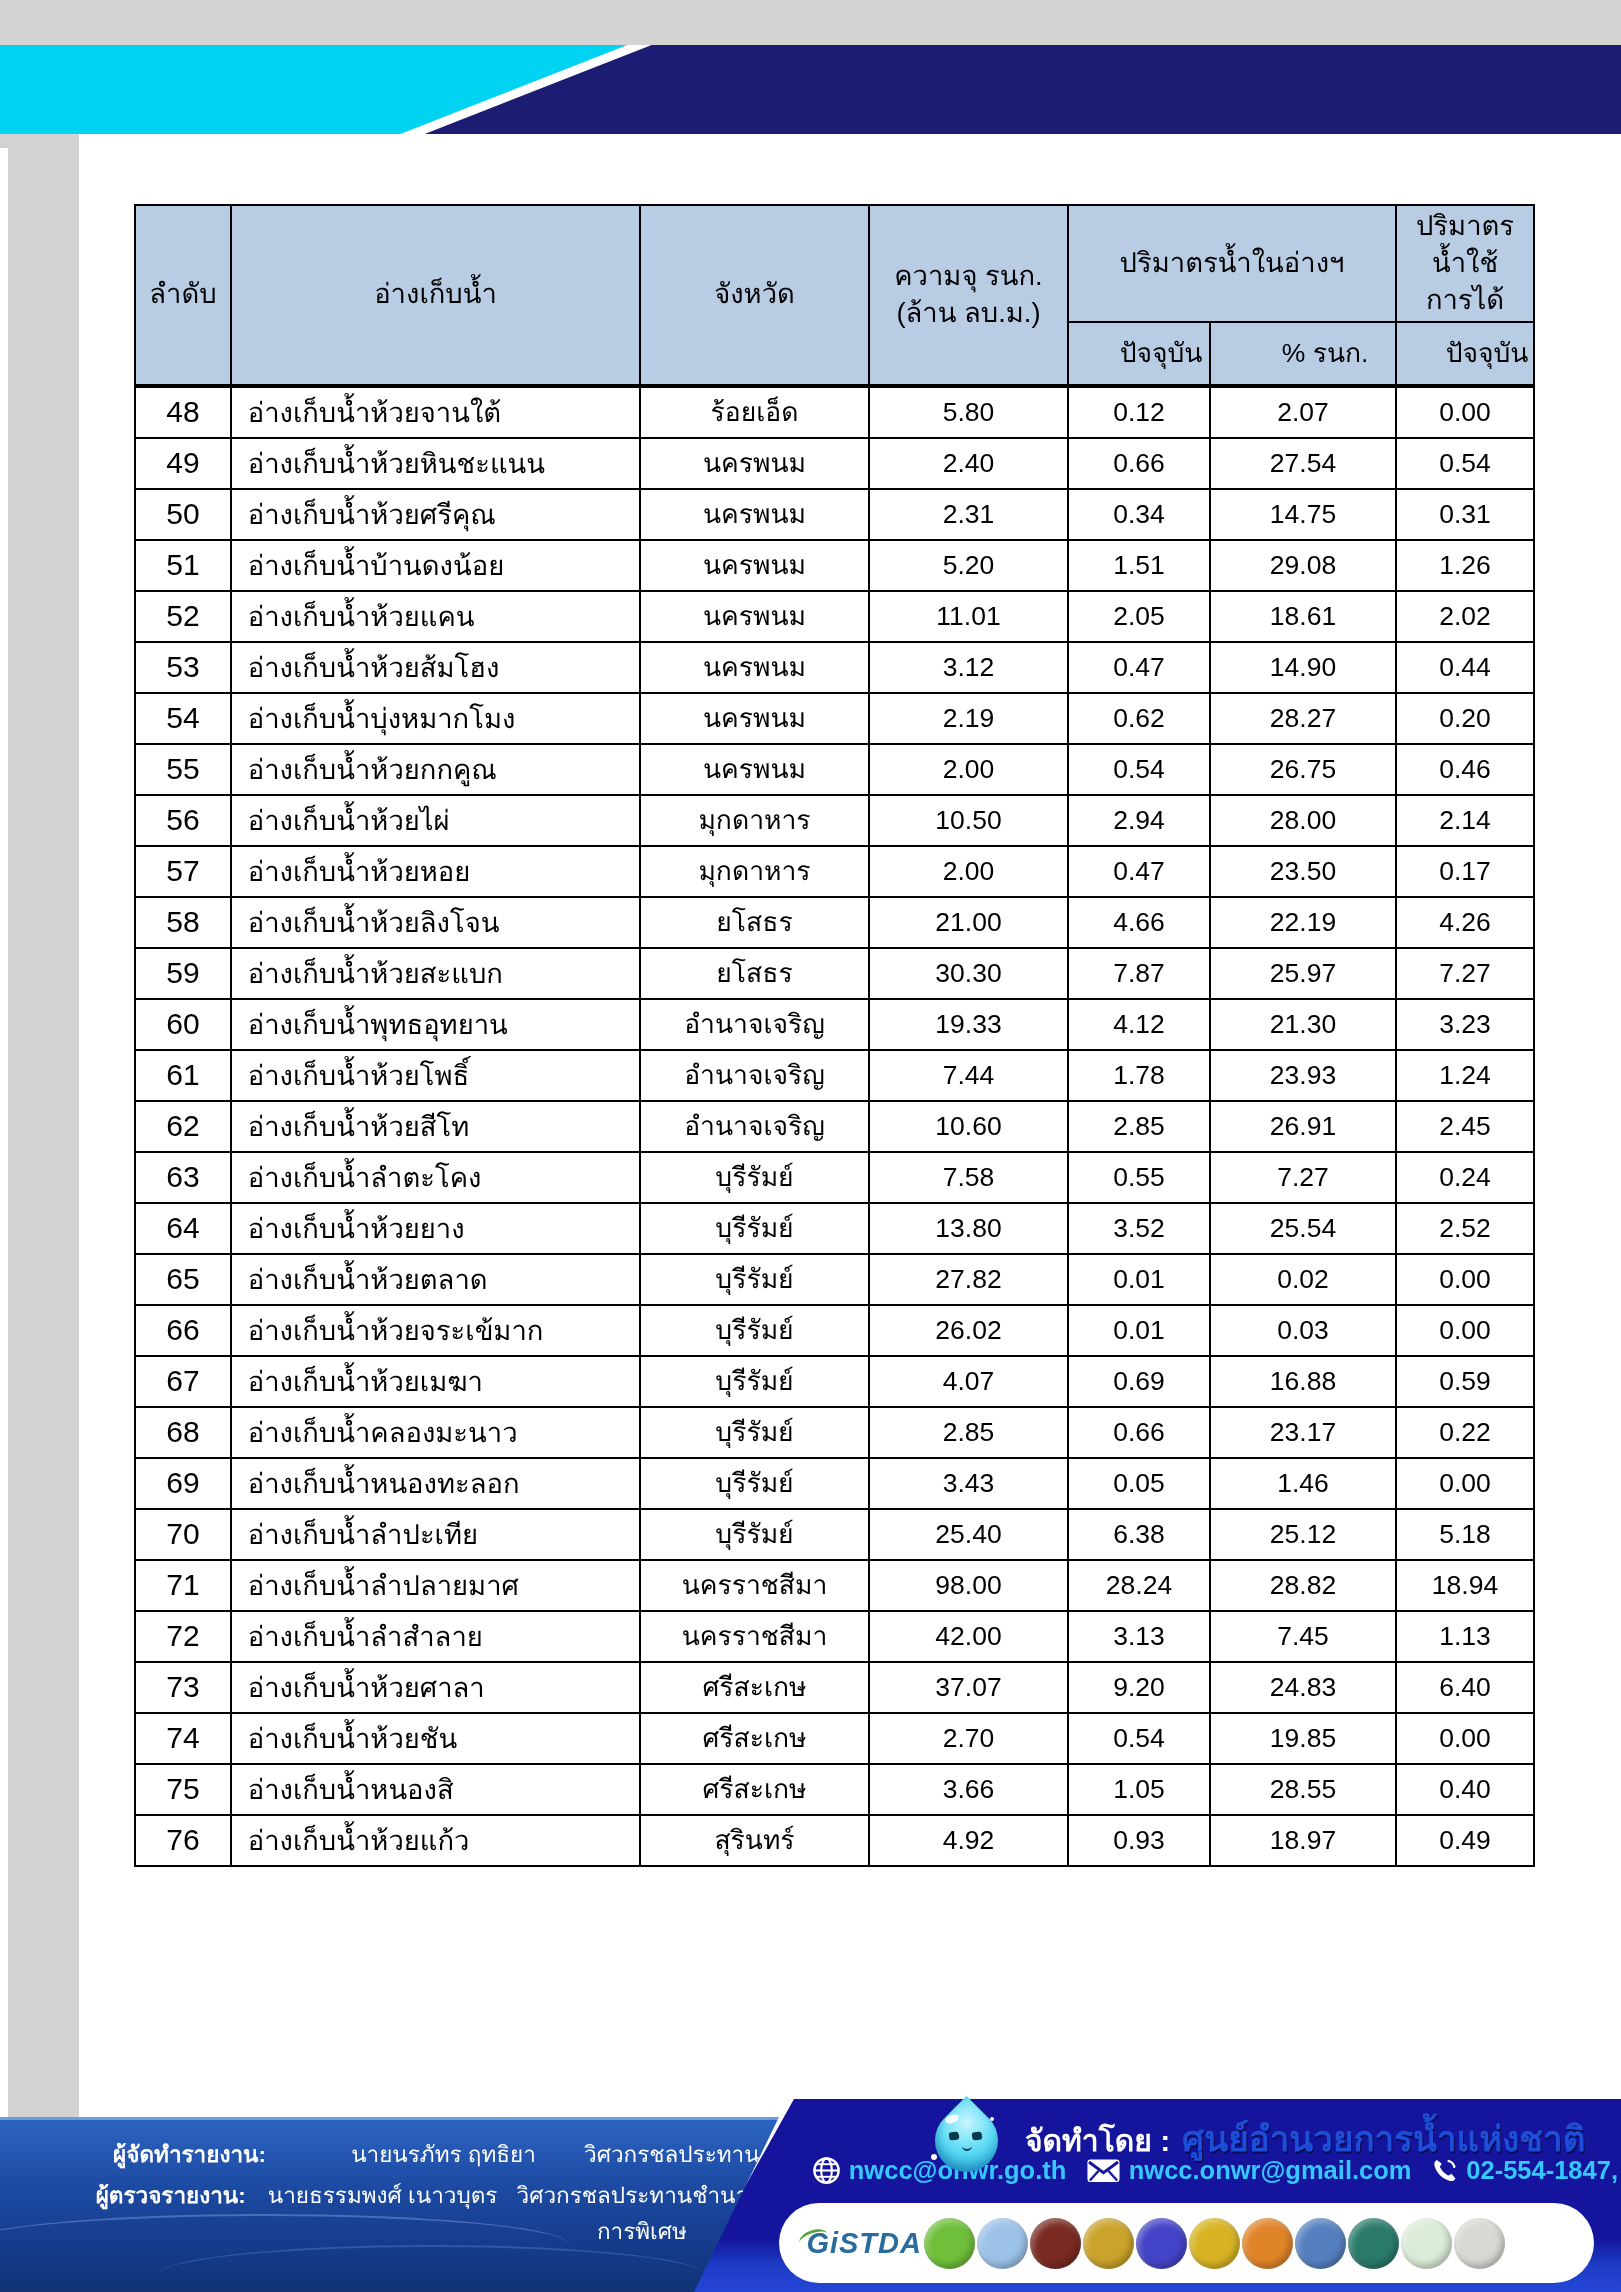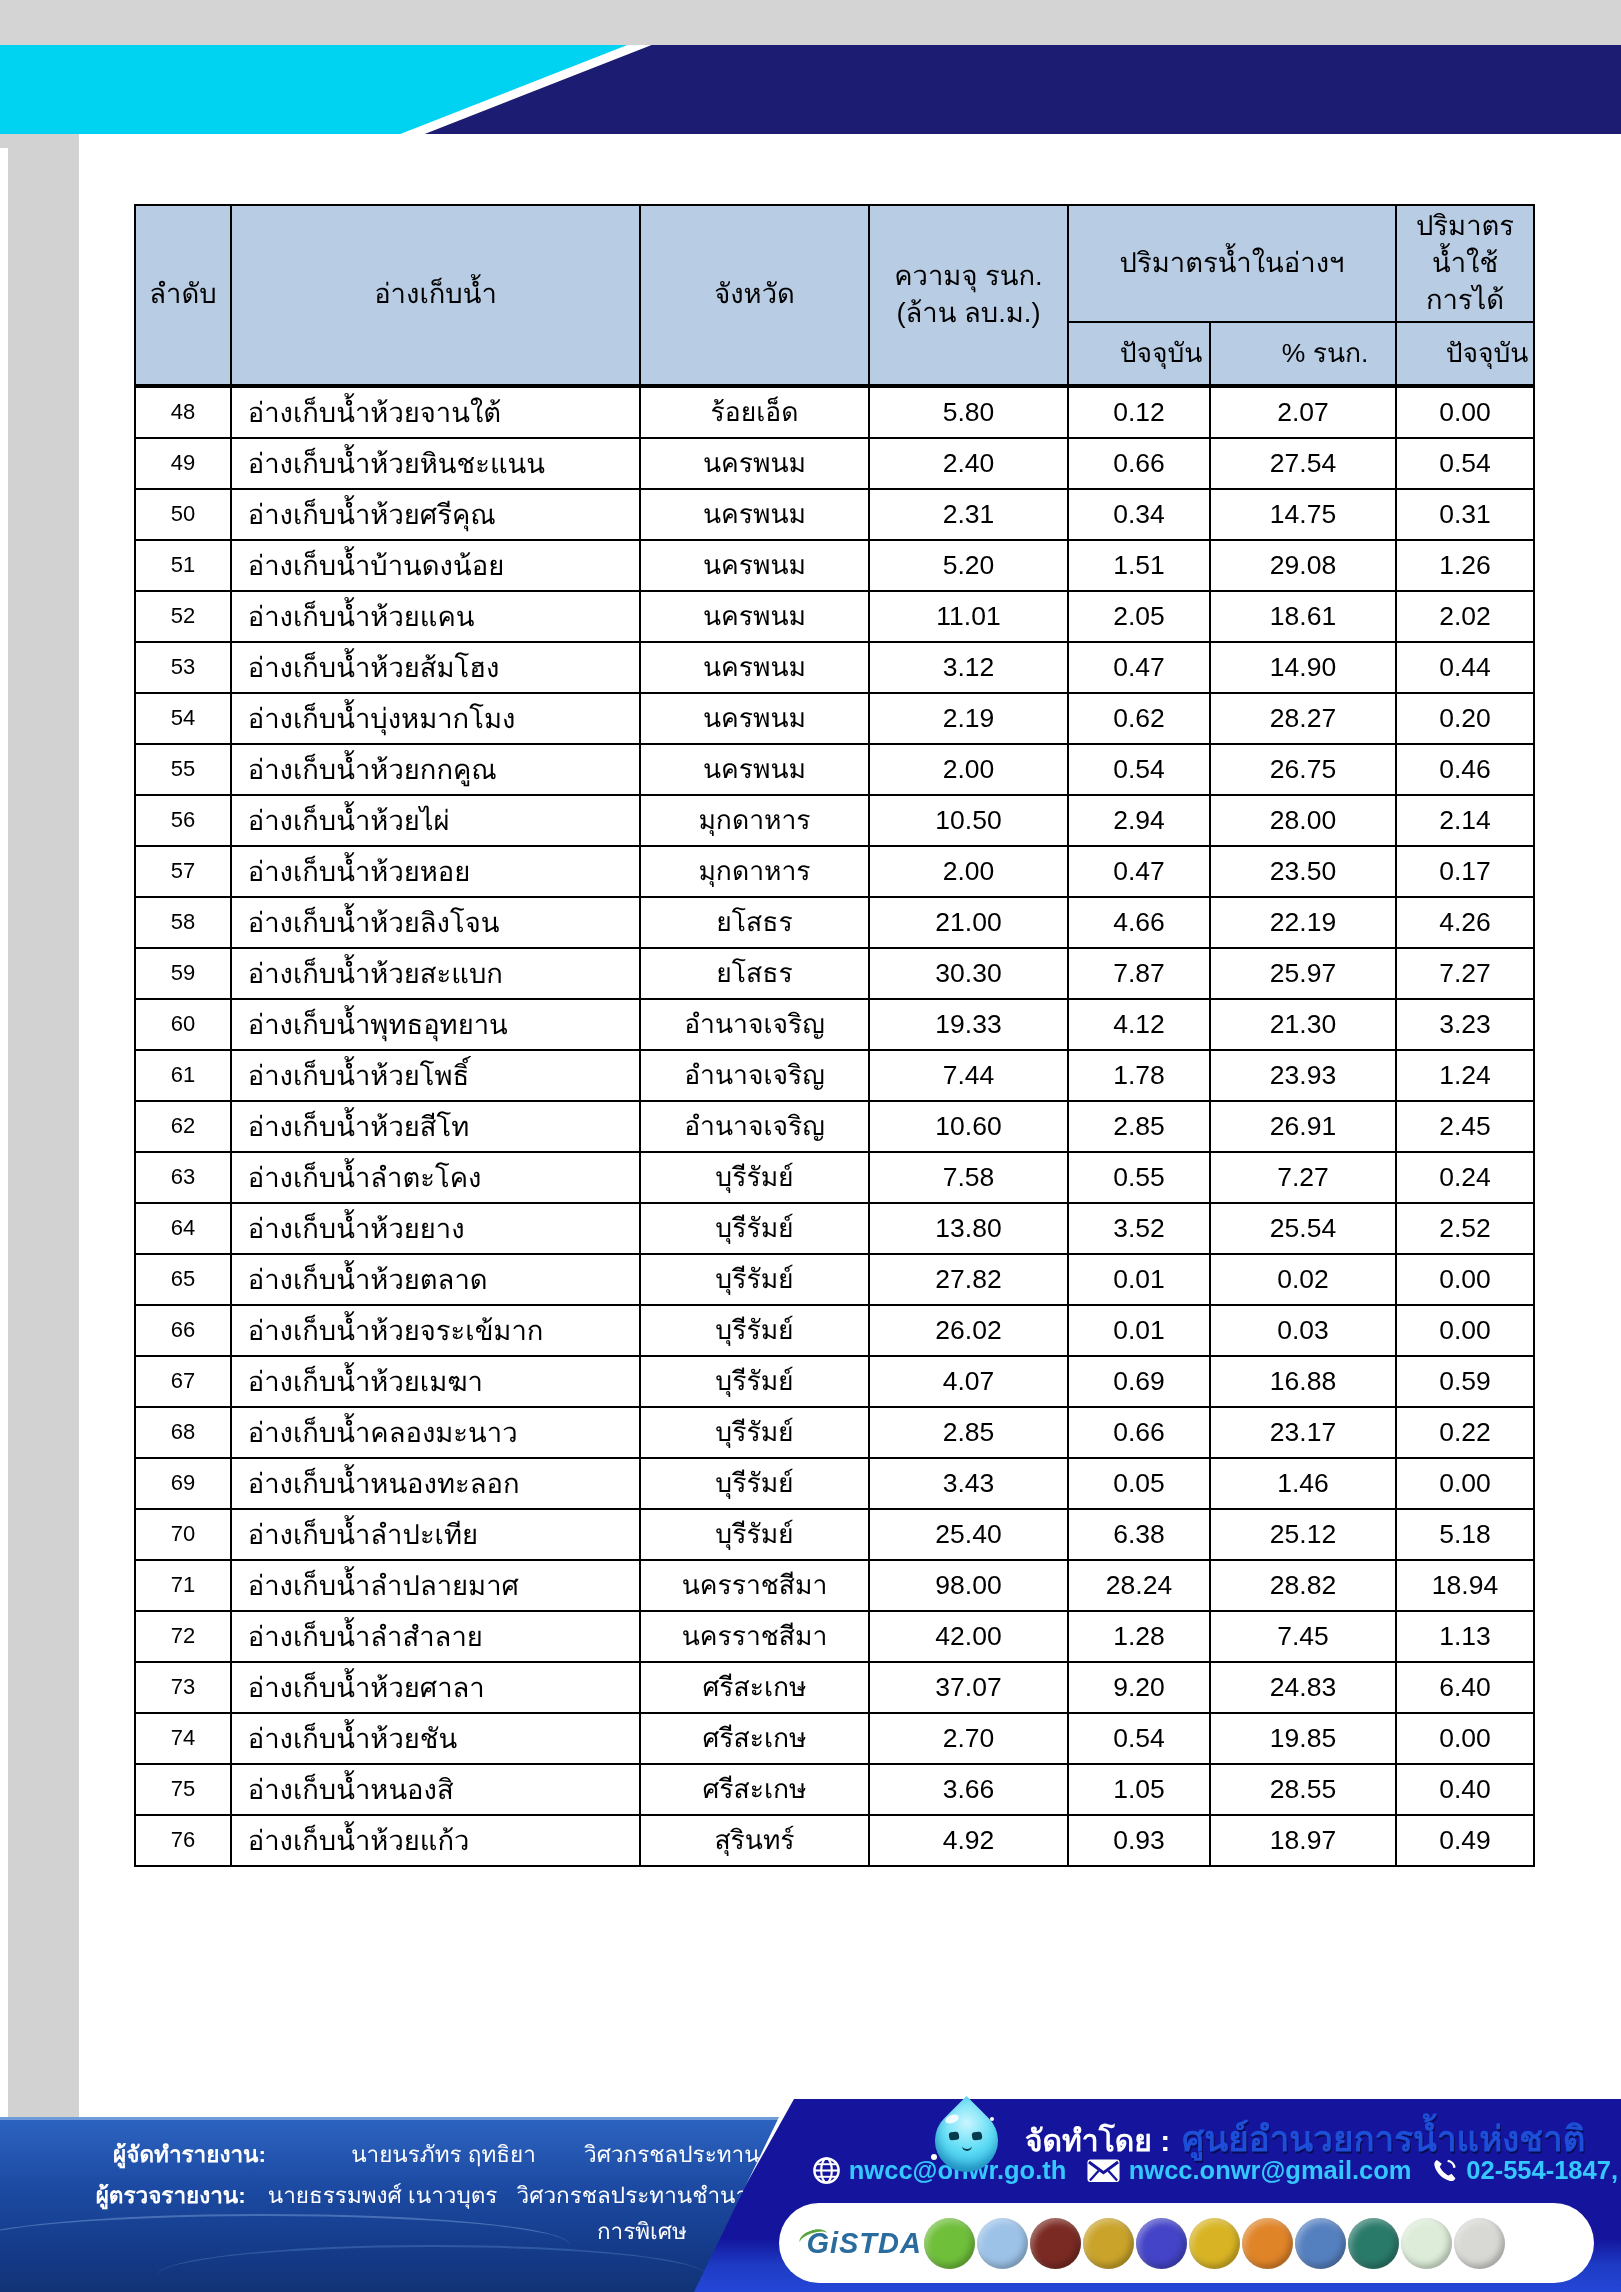--- a/index.html
+++ b/index.html
@@ -27,21 +27,21 @@
   table.reservoir,table.reservoir th,table.reservoir td{border:2px solid #000;}
   table.reservoir{border-width:2.9px;}
   table.reservoir thead th{background:#b8cce4;font-weight:400;font-size:27.4px;line-height:1.35;padding:2px 3.9px;text-align:center;}
   table.reservoir thead tr.sub th{height:57px;font-size:26.5px;padding-left:48px;}
   table.reservoir thead tr.main th{height:90px;}
   table.reservoir thead tr.sub th{border-bottom:4.9px solid #000;}
   table.reservoir thead th[rowspan]{border-bottom:4.9px solid #000;}
   table.reservoir tbody td{height:49px;font-size:26.5px;text-align:center;
     border-top-width:2.9px;border-bottom-width:2.9px;padding:0 3.9px;overflow:hidden;white-space:nowrap;}
   table.reservoir tbody td.col-name{text-align:left;padding-left:15.7px;font-size:27.4px;}
-  table.reservoir tbody td.col-no{font-size:22px;text-align:center;}
+  table.reservoir tbody td.col-no{font-size:30px;text-align:center;}
 
   
   .footer-navy{position:absolute;left:681px;top:2099px;width:940px;height:193px;z-index:2;
     background:linear-gradient(180deg,#14149c 0%,#14149c 72%,#1d3bc4 86%,#2547d8 100%);
     clip-path:polygon(113px 0,100% 0,100% 100%,4.9px 100%);}
   .footer-left{position:absolute;left:0;top:2117px;width:784px;height:175px;z-index:3;
     background:linear-gradient(180deg,#2c63c0 0%,#1c4aa2 40%,#143a88 78%,#123376 100%);
     clip-path:polygon(0 0,779px 0,694px 100%,0 100%);
     border-top:3.9px solid #6f9bd8;box-sizing:border-box;text-align:center;}
   .footer-left .wave{position:absolute;left:-39px;right:0;height:59px;border-radius:50%;
@@ -369,21 +369,21 @@
             <td>28.24</td>
             <td>28.82</td>
             <td>18.94</td>
           </tr>
 
           <tr>
             <td class="col-no">72</td>
             <td class="col-name">อ่างเก็บน้ำลำสำลาย</td>
             <td>นครราชสีมา</td>
             <td>42.00</td>
-            <td>1.28</td>
+            <td>3.13</td>
             <td>7.45</td>
             <td>1.13</td>
           </tr>
 
           <tr>
             <td class="col-no">73</td>
             <td class="col-name">อ่างเก็บน้ำห้วยศาลา</td>
             <td>ศรีสะเกษ</td>
             <td>37.07</td>
             <td>9.20</td>

